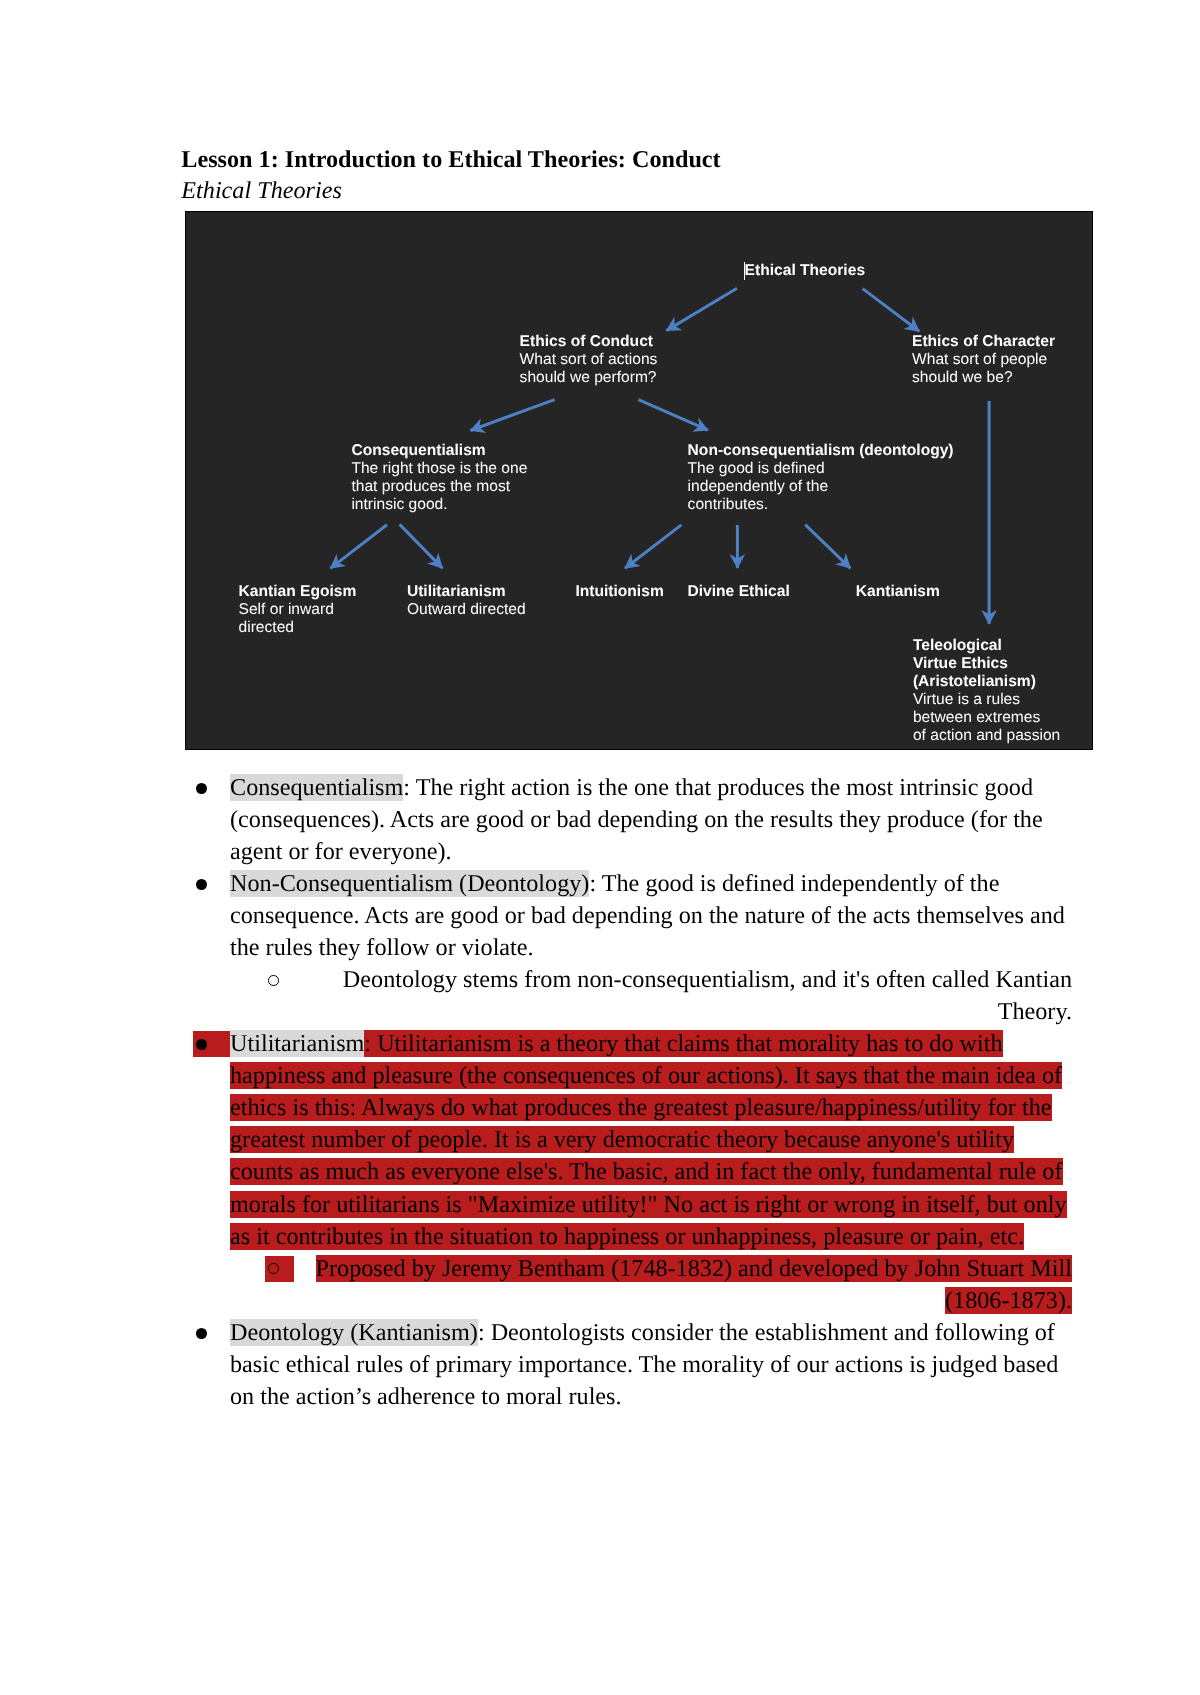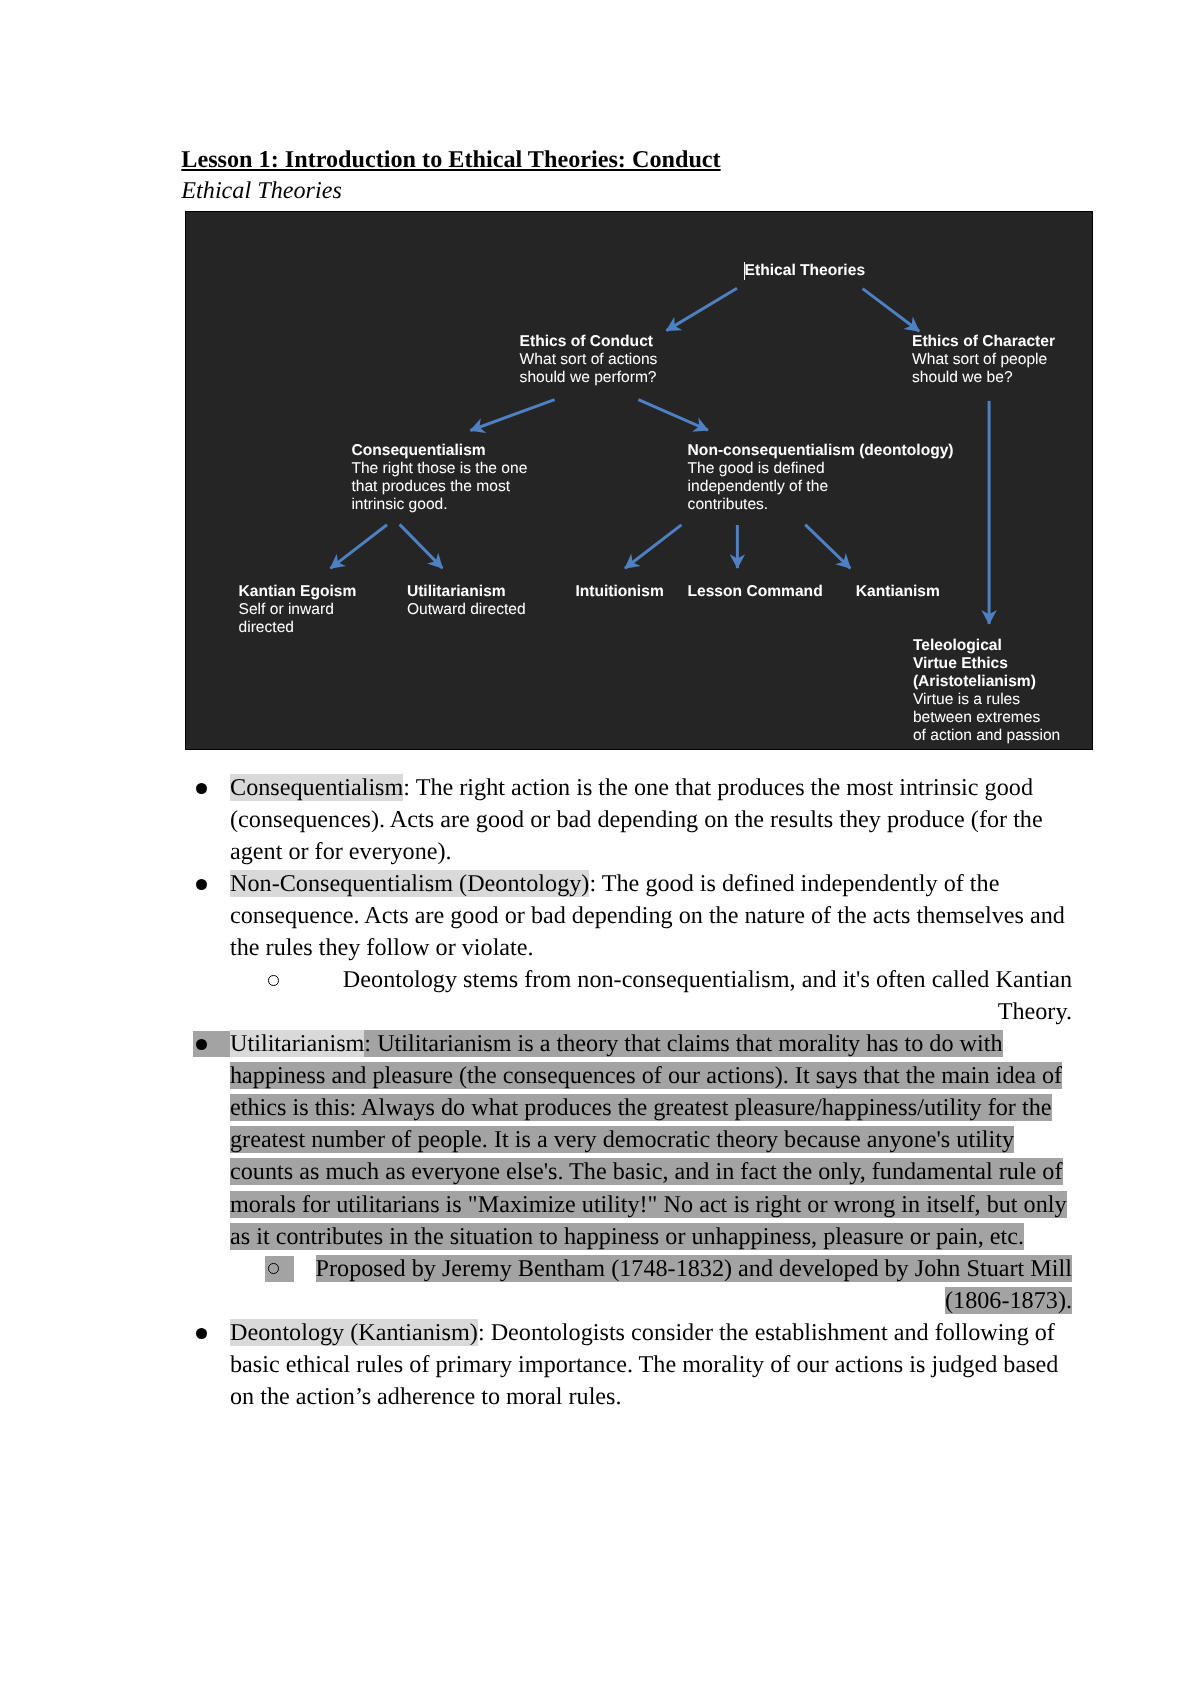--- a/index.html
+++ b/index.html
@@ -2,21 +2,21 @@
 <html><head>
 <meta charset="utf-8">
 <title>Lesson 1: Introduction to Ethical Theories: Conduct</title>
 <style>
   html,body{margin:0;padding:0;background:#ffffff;}
   body{width:1200px;height:1695px;position:relative;overflow:hidden;
        font-family:"Liberation Serif",serif;color:#000;
        -webkit-font-smoothing:antialiased;text-rendering:geometricPrecision;}
   .page{position:absolute;left:0;top:0;width:1200px;height:1695px;}
   .doc-title{position:absolute;left:181.3px;top:143.8px;font-size:24.2px;font-weight:bold;
-             text-decoration:underline;white-space:nowrap;line-height:32.0px;}
+             white-space:nowrap;line-height:32.0px;}
   .doc-sub{position:absolute;left:181.3px;top:175.0px;font-size:24.2px;font-style:italic;
            white-space:nowrap;line-height:32.0px;}
   .diagram{position:absolute;left:185px;top:211px;width:908px;height:539px;
            background:#252525;
            border:1px solid #000;box-sizing:border-box;
            font-family:"Liberation Sans",sans-serif;color:#fff;overflow:hidden;}
   .diagram svg{position:absolute;left:0;top:0;width:906px;height:537px;}
   .nd{position:absolute;line-height:18.05px;font-size:15.6px;color:#fff;
       white-space:nowrap;}
   .nd b{font-weight:bold;color:#fff;}
@@ -27,21 +27,21 @@
            margin:0;}
   ul.l1>li>.bull{position:absolute;left:184.0px;top:11.2px;width:10.8px;height:10.8px;
                   border-radius:50%;background:#000;font-size:0;line-height:0;color:transparent;}
   ul.l2{list-style:none;margin:0;padding:0;}
   ul.l2>li{position:relative;font-size:24.2px;line-height:32.05px;padding-left:73px;text-align:right;}
   ul.l2>li>.bull2{position:absolute;left:38.2px;top:10.9px;width:10.5px;height:10.5px;
                    border-radius:50%;border:1.75px solid #000;box-sizing:border-box;
                    font-size:0;line-height:0;color:transparent;}
   .hl{background:#d9d9d9;}
   li.soft span,li.soft .hl{box-decoration-break:clone;-webkit-box-decoration-break:clone;}
-  li.soft > span:not(.bull),li.soft li > span:not(.bull2){background:#a3a3a3;}
+  li.soft > span:not(.bull),li.soft li > span:not(.bull2){background:#b91c1c;}
   li.soft > span.hl{background:#d9d9d9;}
   li.soft > span.bull{background:#000;box-shadow:0 0 0 0 transparent;}
   li.soft > .softband{position:absolute;left:181px;top:3.1px;width:37px;height:26px;
         background:#f6f6f6;}
   li.soft li > .softband2{position:absolute;left:35px;top:3.1px;width:29px;height:26px;
         background:#f6f6f6;}
 </style>
 </head>
 <body>
 
@@ -108,21 +108,21 @@
     </div>
     <div class="nd" style="left:220.9px;top:370.9px;">
       <b>Utilitarianism</b>
       <br>
       <span>Outward directed</span>
     </div>
     <div class="nd" style="left:389.4px;top:370.9px;">
       <b>Intuitionism</b>
     </div>
     <div class="nd" style="left:501.5px;top:370.9px;">
-      <b>Lesson Command</b>
+      <b>Divine Ethical</b>
     </div>
     <div class="nd" style="left:669.8px;top:370.9px;">
       <b>Kantianism</b>
     </div>
     <div class="nd" style="left:726.9px;top:425.0px;">
       <b>Teleological</b><br>
       <b>Virtue Ethics</b><br>
       <b>(Aristotelianism)</b><br>
       <span>Virtue is a rules</span><br>
       <span>between extremes</span><br>

